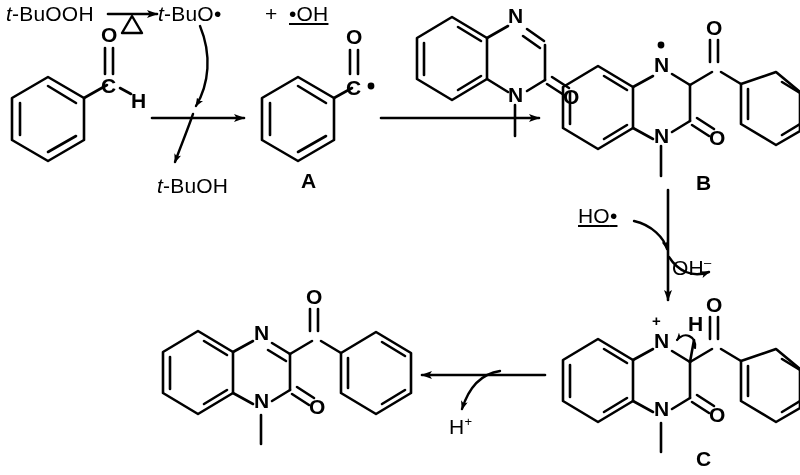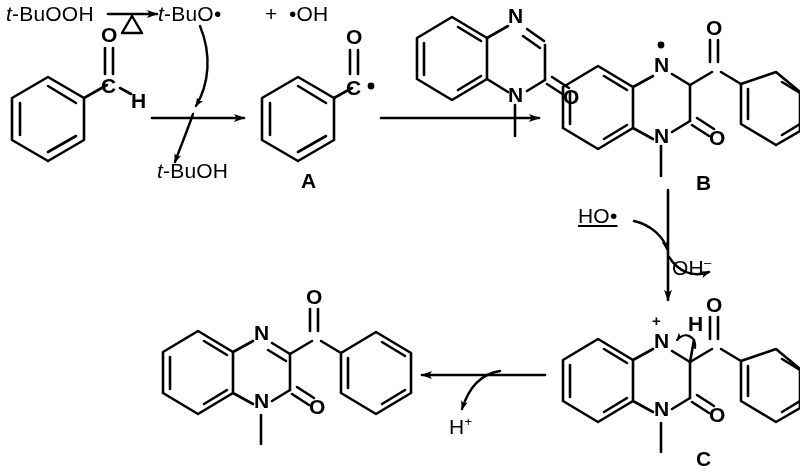--- a/index.html
+++ b/index.html
@@ -277,35 +277,35 @@
 
   <div class="lbl reagent" style="left:6px; top:3px;">
     <span class="ital">t</span><span>-BuOOH</span>
   </div>
   <div class="lbl reagent" style="left:158px; top:3px;">
     <span class="ital">t</span><span>-BuO</span><span>•</span>
   </div>
   <div class="lbl reagent" style="left:265px; top:3px;">
     <span>+</span>
   </div>
-  <div class="lbl reagent" style="left:289px; top:3px;">
+  <div class="lbl reagent" style="left:289px; top:3px;text-decoration:underline;">
     <span>•OH</span>
   </div>
 
   <div class="lbl atom" style="left:101px; top:24px;">
     <span>O</span>
   </div>
   <div class="lbl atom" style="left:101px; top:75px;">
     <span>C</span>
   </div>
   <div class="lbl atom" style="left:131px; top:90px;">
     <span>H</span>
   </div>
 
-  <div class="lbl reagent" style="left:157px; top:160px;">
+  <div class="lbl reagent" style="left:157px; top:175px;">
     <span class="ital">t</span><span>-BuOH</span>
   </div>
 
   <div class="lbl atom" style="left:346px; top:26px;">
     <span>O</span>
   </div>
   <div class="lbl atom" style="left:346px; top:77px;">
     <span>C</span>
   </div>
   <div class="lbl cmpd" style="left:301px; top:170px;">

